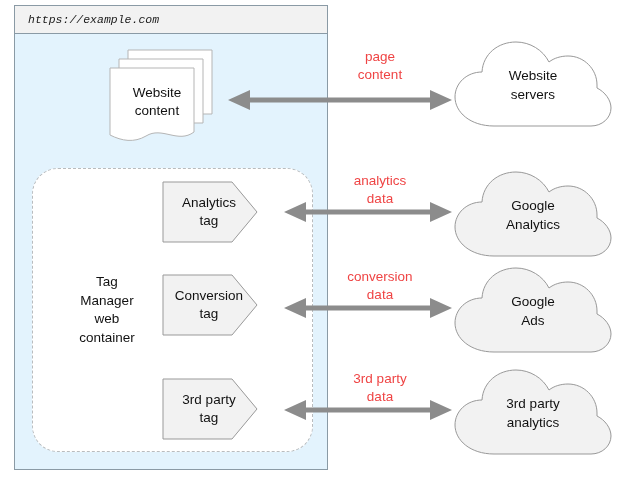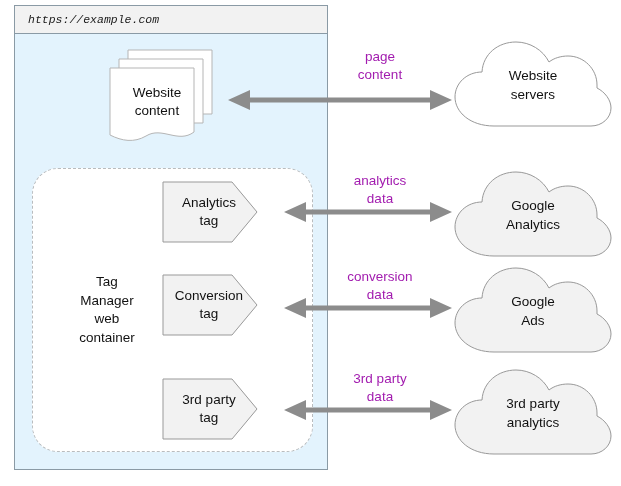--- a/index.html
+++ b/index.html
@@ -163,21 +163,21 @@
   .arrow-analytics { left: 284px; top: 200px; width: 168px; }
   .arrow-conversion{ left: 284px; top: 296px; width: 168px; }
   .arrow-3rdparty  { left: 284px; top: 398px; width: 168px; }
 
   
   .flow-label {
     position: absolute;
     text-align: center;
     font-size: 13.5px;
     line-height: 18px;
-    color: #a21caf;
+    color: #ef4444;
     white-space: pre-line;
   }
   .flow-page       { left: 320px; top: 48px;  width: 120px; }
   .flow-analytics  { left: 320px; top: 172px; width: 120px; }
   .flow-conversion { left: 320px; top: 268px; width: 120px; }
   .flow-3rdparty   { left: 320px; top: 370px; width: 120px; }
 </style>
 </head>
 <body>
 

